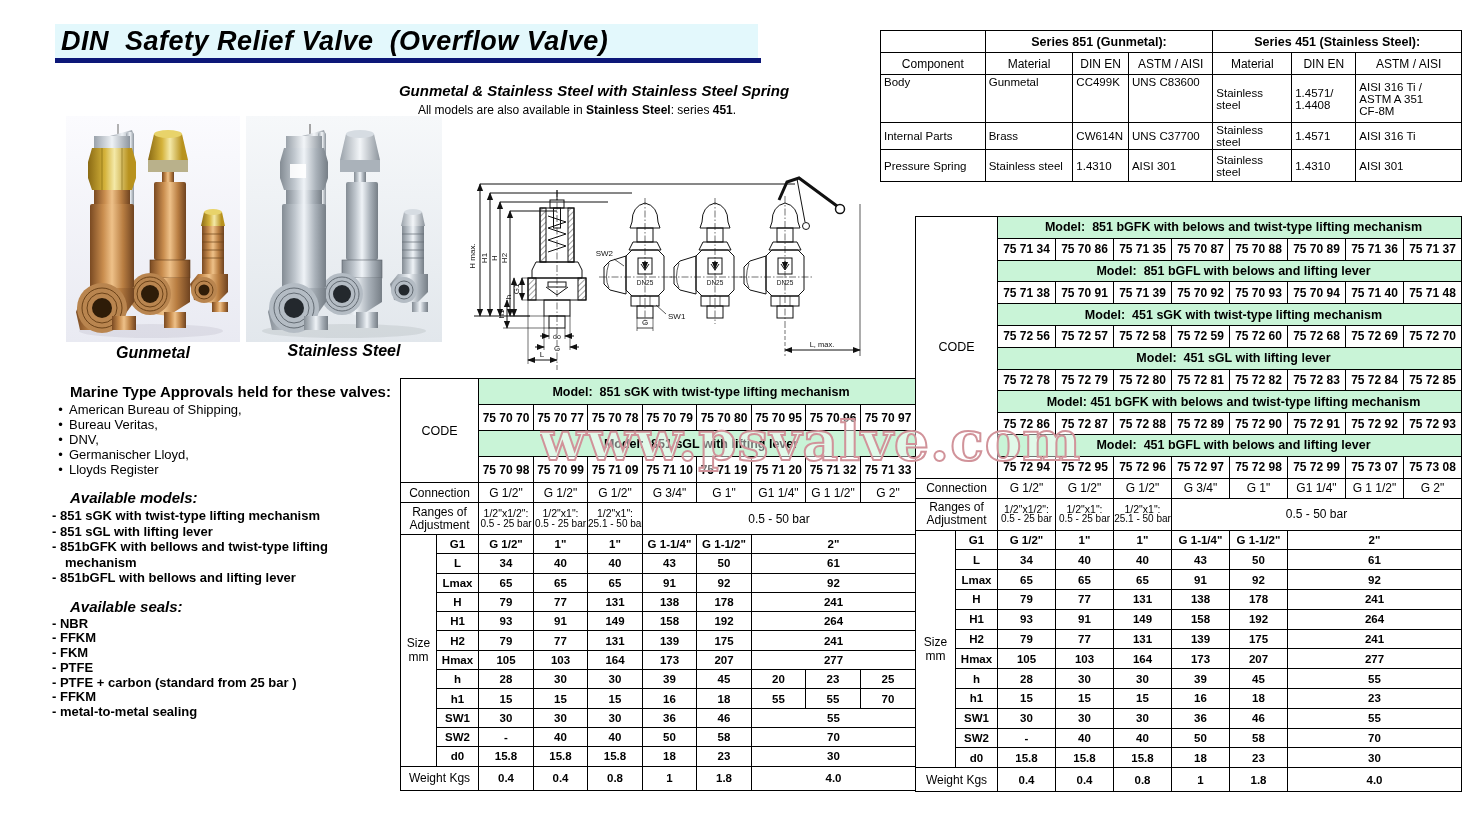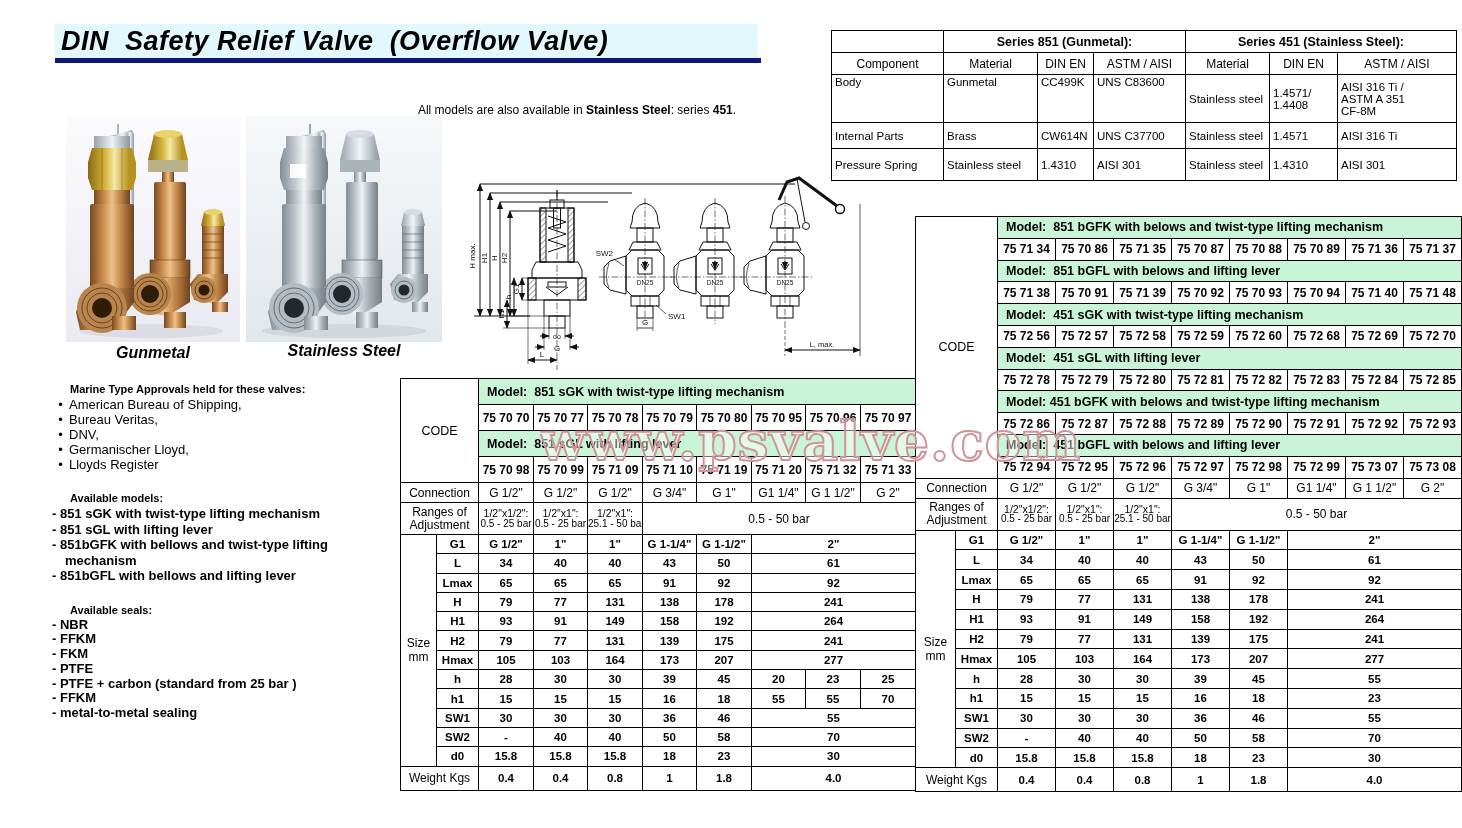--- a/index.html
+++ b/index.html
@@ -11,45 +11,45 @@
              font-size:27px;font-weight:bold;font-style:italic;line-height:35px;padding-left:6px;
              white-space:pre;letter-spacing:.5px;box-sizing:border-box;}
   .title-rule{position:absolute;left:55px;top:58px;width:706px;height:5px;background:#0c1778;}
 
   .subtitle1{position:absolute;left:378px;top:82px;width:432px;text-align:center;
              font-size:15px;font-weight:bold;font-style:italic;}
   .subtitle2{position:absolute;left:361px;top:103px;width:432px;text-align:center;font-size:12px;}
   .subtitle2 b{font-weight:bold;}
 
   
-  table.mt{position:absolute;left:831px;top:30px;border-collapse:collapse;table-layout:fixed;}
+  table.mt{position:absolute;left:880px;top:30px;border-collapse:collapse;table-layout:fixed;}
   .mt td{border:1.8px solid #000;font-size:11.5px;padding:1px 3px;overflow:hidden;}
   .mt .gh{font-weight:bold;text-align:center;font-size:12.5px;}
   .mt .ch{text-align:center;font-size:12px;}
   .mt .ml{white-space:pre-line;}
   .mt .vtop{vertical-align:top;margin-left:16px;}
 
   
   .photo{position:absolute;}
   .caption{position:absolute;text-align:center;font-size:16px;font-weight:bold;font-style:italic;}
 
   
   .textblock{position:absolute;left:52px;top:383px;width:348px;font-size:13px;}
-  .tb-title{font-weight:bold;font-size:11px;margin:0 0 2px 0;padding-left:18px;}
+  .tb-title{font-weight:bold;font-size:15px;margin:0 0 2px 0;padding-left:18px;}
   .bullet-row{display:flex;line-height:15px;}
   .bullet-row .bl{width:17px;text-align:center;flex:0 0 17px;}
   .mi{font-weight:bold;line-height:15.5px;padding-left:13px;text-indent:-13px;}
   .si{font-weight:bold;line-height:14.8px;}
-  .mt12{margin-top:20px;}
+  .mt12{margin-top:12px;font-style:italic;}
 
   
   table.grid{position:absolute;border-collapse:collapse;table-layout:fixed;}
   .grid td{border:1.5px solid #000;text-align:center;padding:0;overflow:hidden;
            white-space:nowrap;font-size:12px;}
-  .grid .model{background:#c9f4d7;font-weight:bold;text-align:left;padding-left:8px;
+  .grid .model{background:#c9f4d7;font-weight:bold;text-align:center;padding-left:8px;
                font-size:12.5px;white-space:pre;}
   .grid .code-label{font-size:12.5px;}
   .grid td.code{font-weight:bold;font-size:12px;}
   .grid td.num{font-weight:bold;font-size:11.5px;}
   .grid .lbl{font-size:12px;}
   .grid .sub{font-weight:bold;font-size:11.5px;}
   .grid .mg{font-weight:bold;font-size:11.5px;}
   .grid .rng{font-size:10px;line-height:10.5px;}
   .grid .rng .rs{font-size:10.5px;}
   .grid .rngm{font-size:12px;}
@@ -65,20 +65,21 @@
   .wm{position:absolute;left:540px;top:402px;z-index:6;pointer-events:none;}
 </style>
 </head>
 <body>
 
 <div id="page">
 
   <div class="title-bar">DIN  Safety Relief Valve  (Overflow Valve)</div>
   <div class="title-rule"></div>
 
+  <div class="subtitle1">Gunmetal &amp; Stainless Steel with Stainless Steel Spring</div>
   <div class="subtitle2"><span>All models are also available in </span><b>Stainless Steel</b><span>: series </span><b>451</b><span>.</span></div>
 
   <table class="mt">
     <colgroup>
         <col style="width:112px">
         <col style="width:94px">
         <col style="width:56px">
         <col style="width:92px">
         <col style="width:84px">
         <col style="width:68px">

